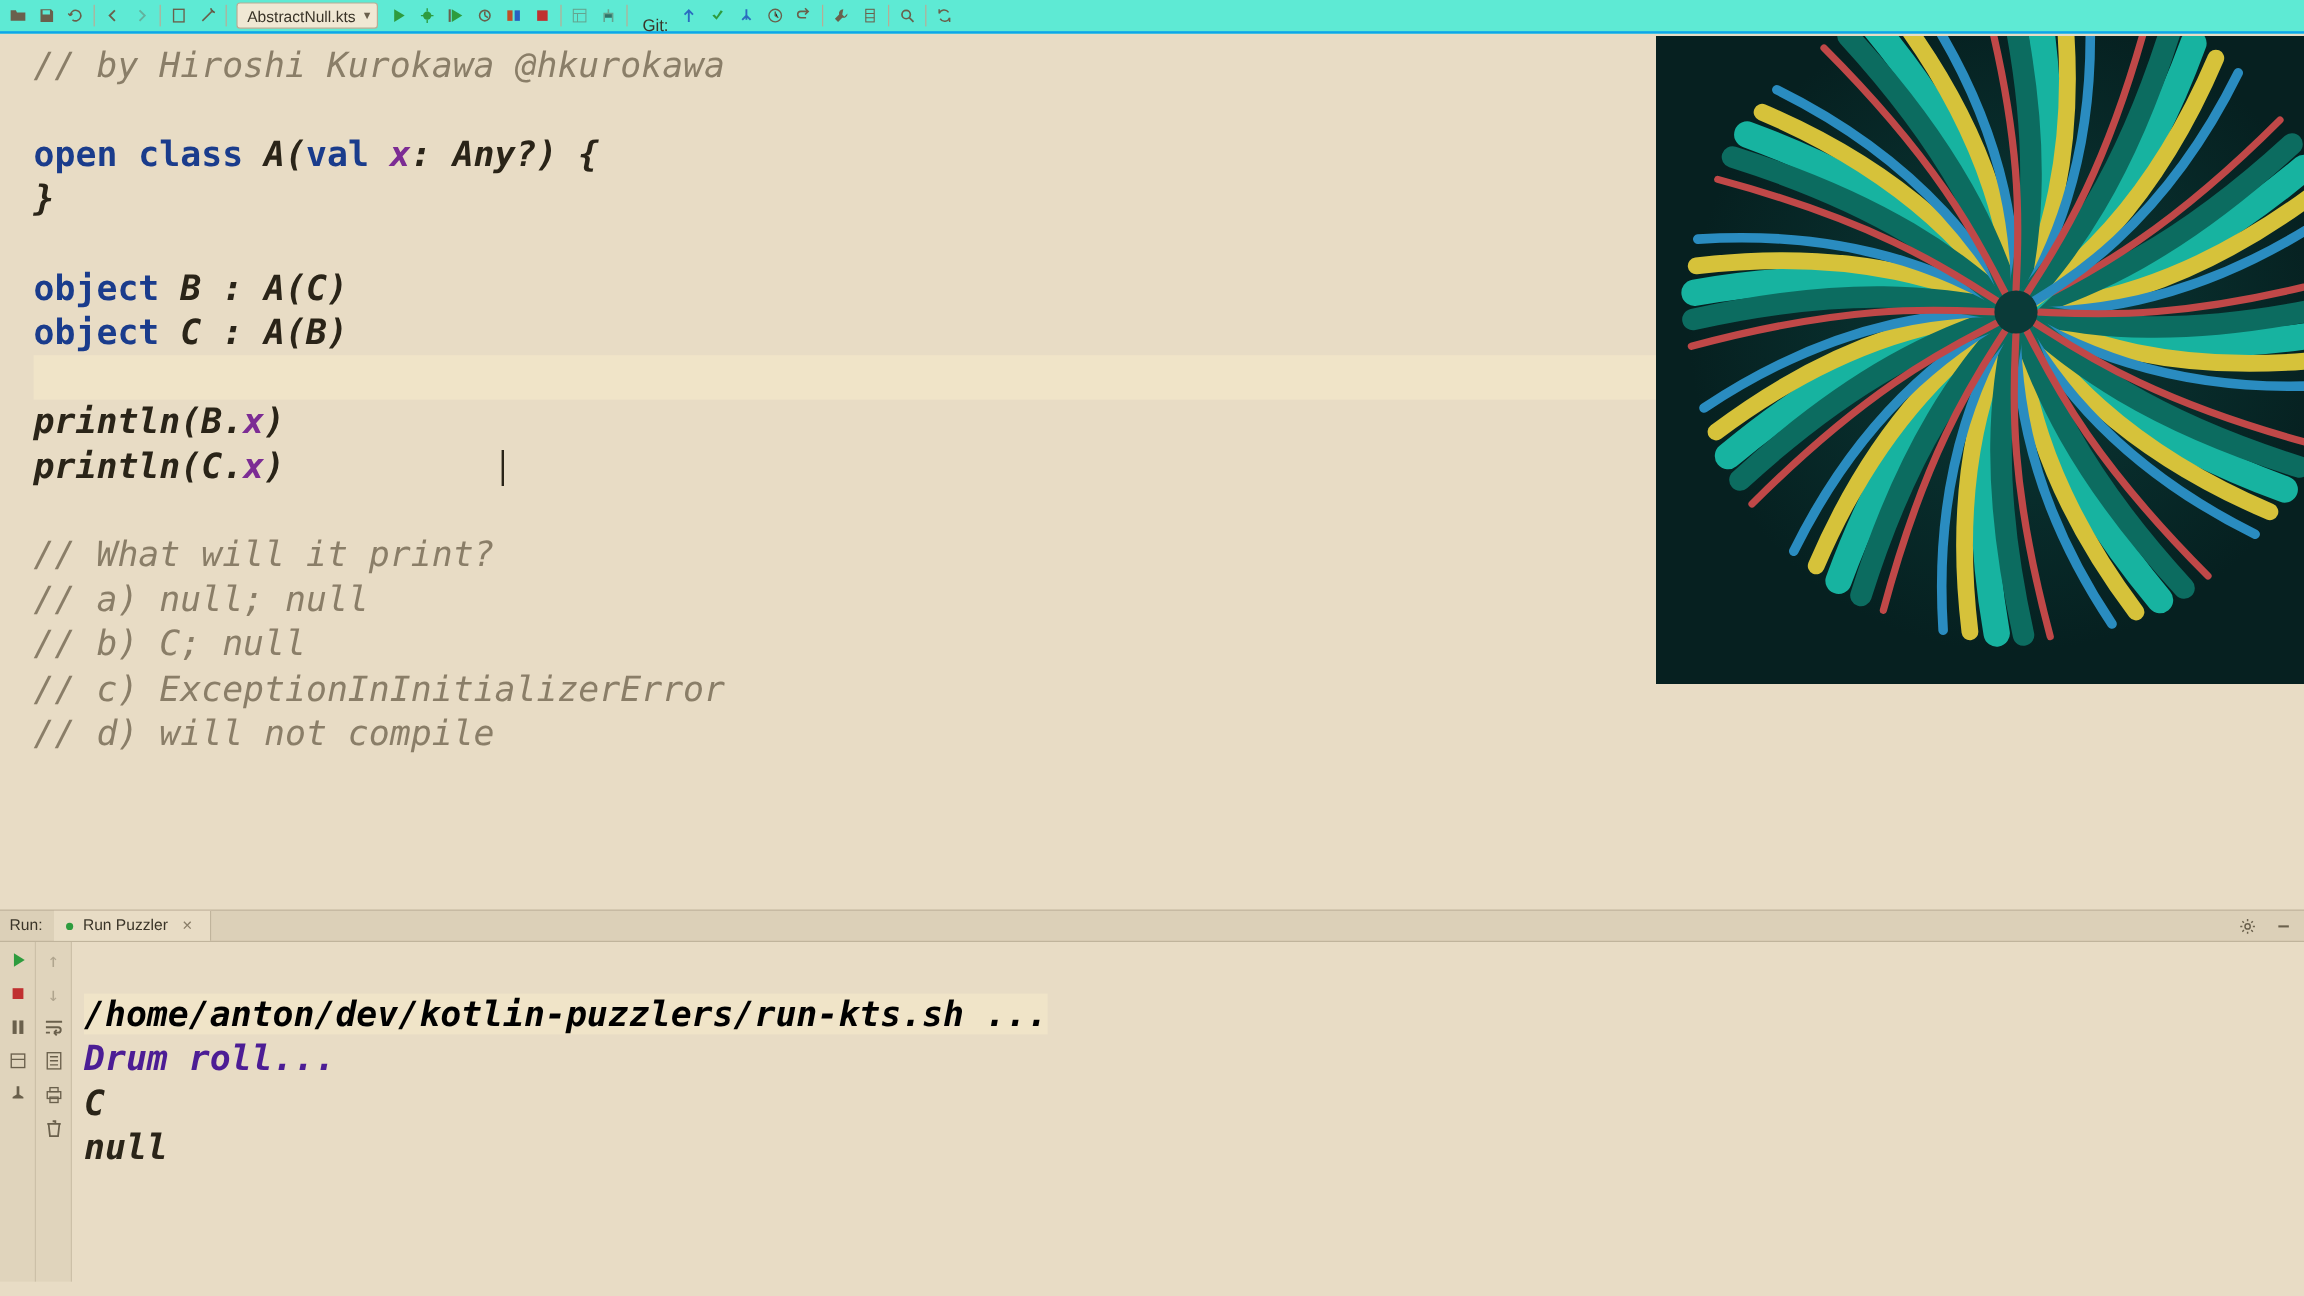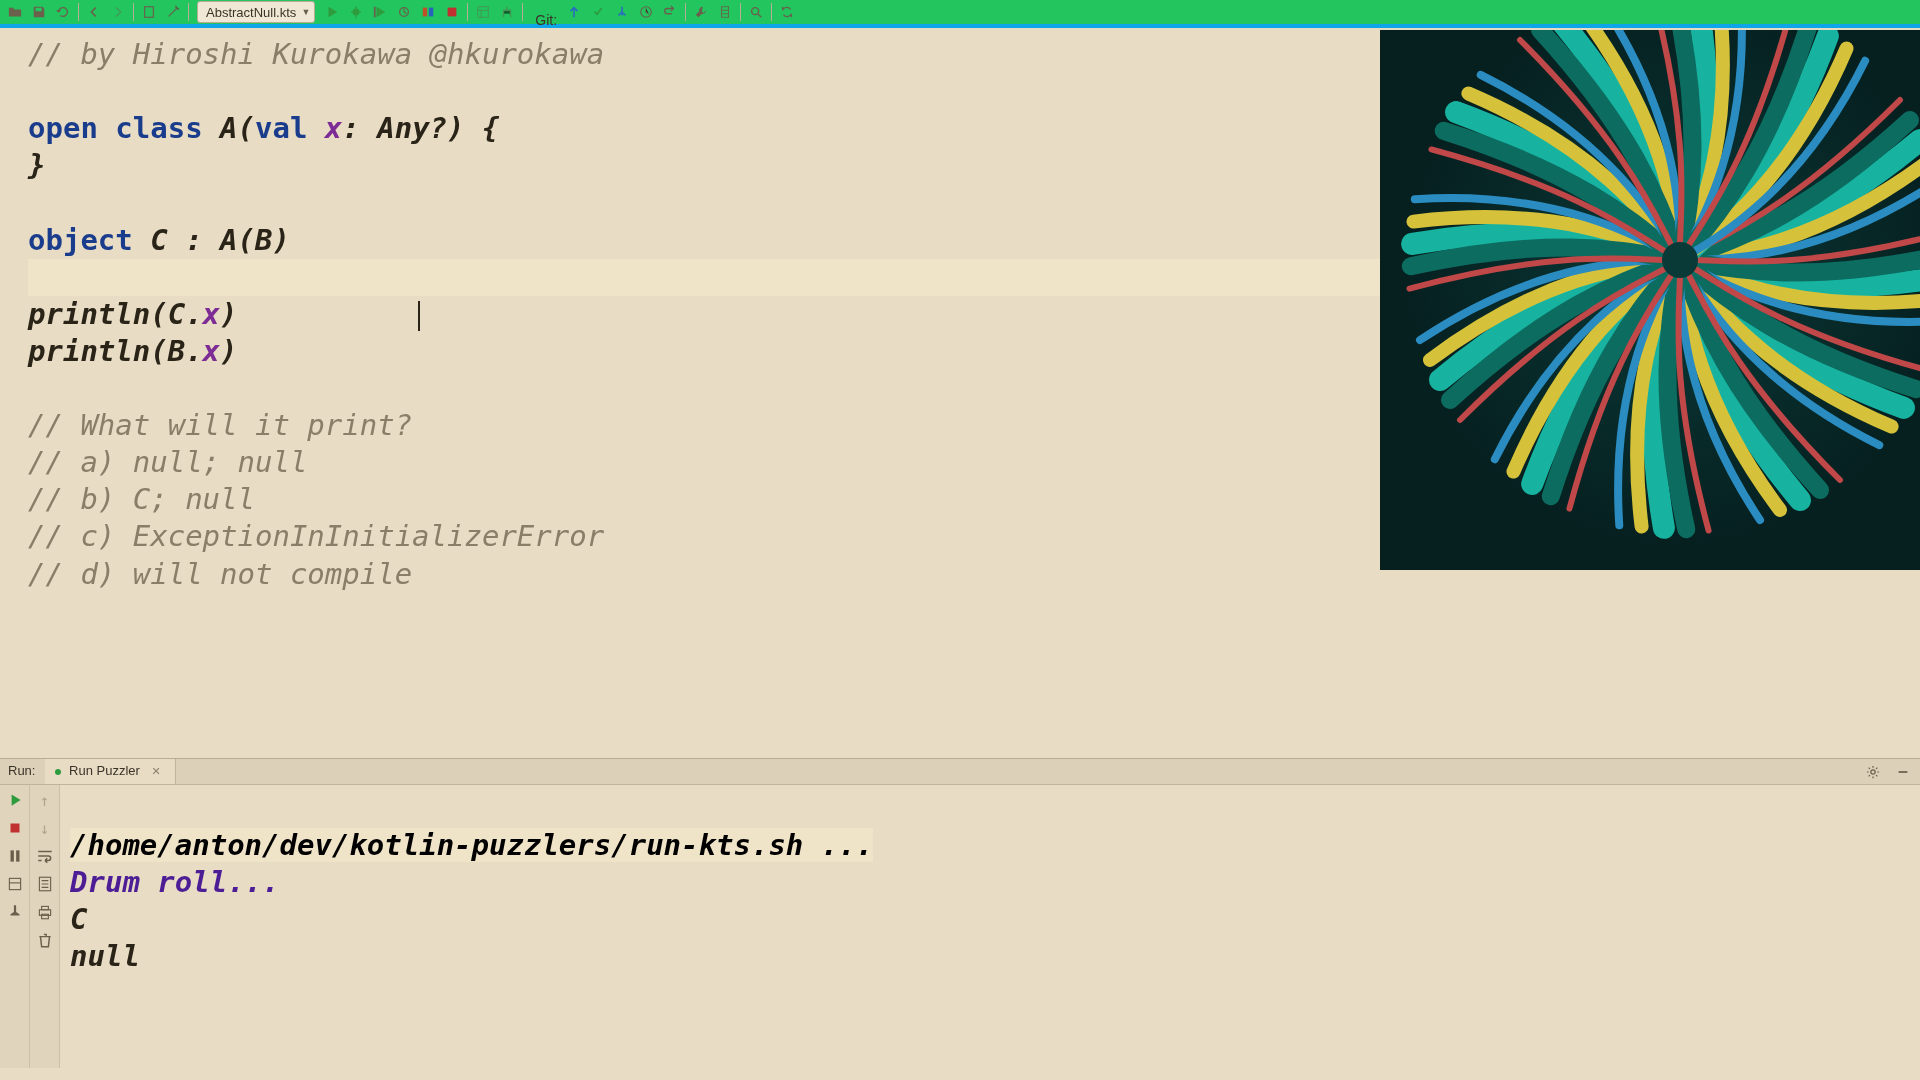--- a/index.html
+++ b/index.html
@@ -6,22 +6,22 @@
   body {
     background: #e8dcc5;
     font-family: 'Menlo', 'Consolas', monospace;
     width: 1920px;
     height: 1080px;
     overflow: hidden;
     position: relative;
   }
   .toolbar {
     height: 28px;
-    background: #22c55e;
-    border-bottom: 4px solid #0ea5e9;
+    background: #5eead4;
+    border-bottom: 2px solid #0ea5e9;
     display: flex;
     align-items: center;
     padding: 0 4px;
     gap: 2px;
   }
   .tb-icon {
     width: 22px; height: 22px;
     display: flex; align-items: center; justify-content: center;
     color: #5a5040;
     font-size: 14px;
@@ -312,24 +312,25 @@
       </svg>
     </span>
 </div>
 
 <div class="editor">
   <div class="ln"><span class="cmt">// by Hiroshi Kurokawa @hkurokawa</span></div>
   <div class="ln">&nbsp;</div>
   <div class="ln"><span class="kw">open class </span><span class="norm">A(</span><span class="kw">val </span><span class="decl">x</span><span class="norm">: Any?) {</span></div>
   <div class="ln"><span class="norm">}</span></div>
   <div class="ln">&nbsp;</div>
+  <div class="ln"><span class="kw">object </span><span class="norm">B : A(C)</span></div>
   <div class="ln"><span class="kw">object </span><span class="norm">C : A(B)</span></div>
   <div class="ln hl-line">&nbsp;</div>
+  <div class="ln"><span class="id">println</span><span class="norm">(B.</span><span class="decl">x</span><span class="norm">)</span></div>
   <div class="ln"><span class="id">println</span><span class="norm">(C.</span><span class="decl">x</span><span class="norm">)</span><span class="caret"></span></div>
-  <div class="ln"><span class="id">println</span><span class="norm">(B.</span><span class="decl">x</span><span class="norm">)</span></div>
   <div class="ln">&nbsp;</div>
   <div class="ln"><span class="cmt">// What will it print?</span></div>
   <div class="ln"><span class="cmt">// a) null; null</span></div>
   <div class="ln"><span class="cmt">// b) C; null</span></div>
   <div class="ln"><span class="cmt">// c) ExceptionInInitializerError</span></div>
   <div class="ln"><span class="cmt">// d) will not compile</span></div>
 </div>
 
 <div class="swirl">
   <svg viewBox="0 0 540 540" width="540" height="540">

